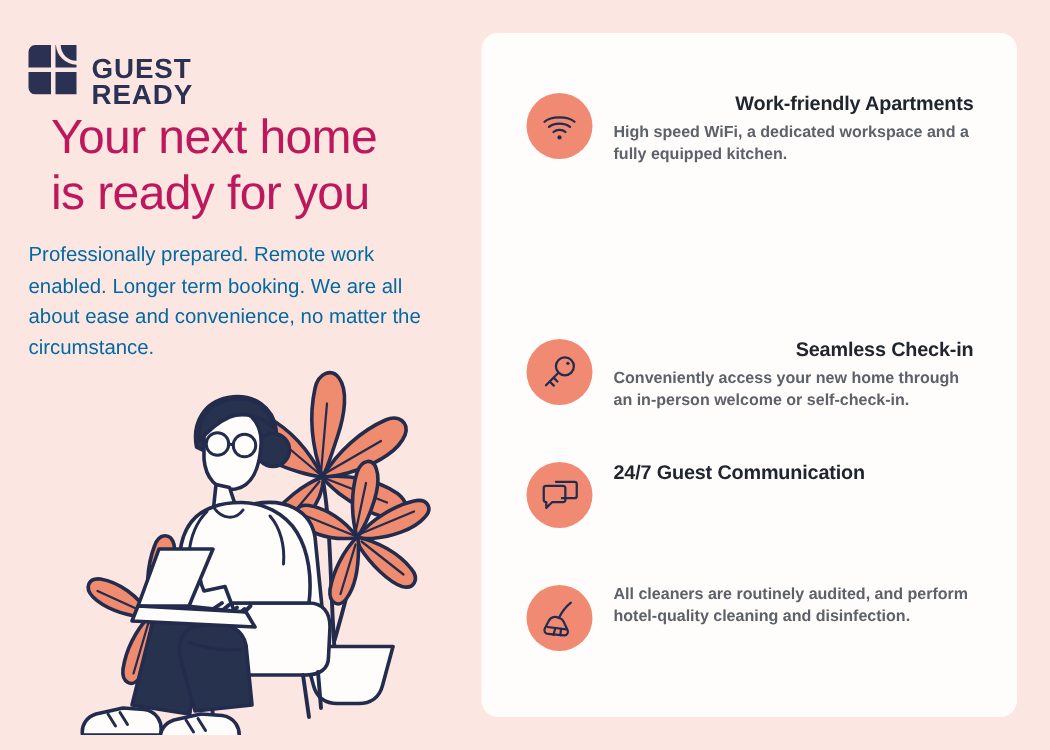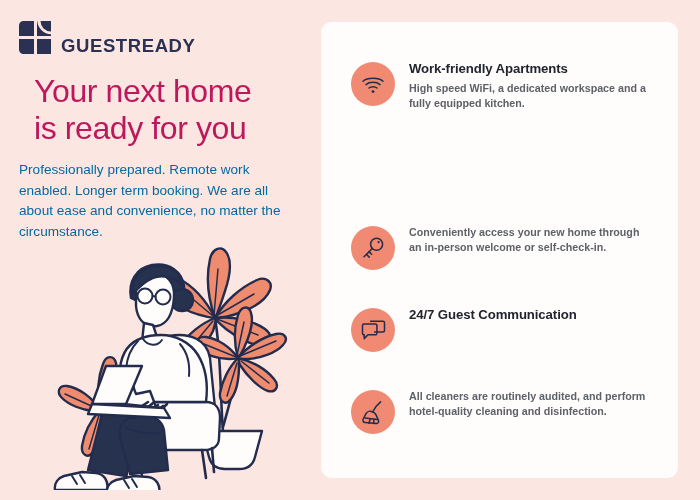--- a/index.html
+++ b/index.html
@@ -39,21 +39,21 @@
     top: 20px;
     display: flex;
     align-items: center;
     gap: 9px;
   }
 
   #logo-mark { display: block; }
 
   #logo-wordmark {
     display: flex;
-    flex-direction: row;
+    flex-direction: column;
     line-height: 0.92;
     margin-top: 17px;
   }
   #logo-wordmark span {
     font-family: "Liberation Sans", sans-serif;
     font-weight: bold;
     font-size: 18.5px;
     letter-spacing: 0.6px;
     color: #2b3152;
   }
@@ -127,20 +127,21 @@
   .feature-text { padding-top: 1px; }
 
   .feature-title {
     font-family: "Liberation Sans", sans-serif;
     font-weight: bold;
     font-size: 13.2px;
     letter-spacing: -0.1px;
     color: #20252e;
     line-height: 1.25;
     margin-bottom: 3px;
+    text-align: right;
   }
 
   .feature-desc {
     font-family: "Liberation Sans", sans-serif;
     font-weight: 700;
     font-size: 10.7px;
     line-height: 1.42;
     color: #5d6168;
     max-width: 240px;
   }
@@ -328,20 +329,21 @@
           <g fill="none" stroke="#232c4d" stroke-width="1.5" stroke-linejoin="round" stroke-linecap="round">
             <circle cx="15.6" cy="8.2" r="6"></circle>
             <path d="M11.3 12.5 L3 20.8"></path>
             <path d="M5.6 18.5 L8.2 21.1"></path>
             <path d="M8.2 15.9 L10.6 18.3"></path>
           </g>
           <circle cx="17.6" cy="6.2" r="1.1" fill="#232c4d"></circle>
         </svg>
       </div>
       <div class="feature-text">
+        <div class="feature-title">Seamless Check-in</div>
         <div class="feature-desc">Conveniently access your new home through an in-person welcome or self-check-in.</div>
       </div>
     </div>
 
     <div class="feature-item" style="top:284px;">
       <div class="feature-icon-circle">
         <svg width="25" height="23" viewBox="0 0 25 23">
           <g fill="none" stroke="#232c4d" stroke-width="1.5" stroke-linejoin="round" stroke-linecap="round">
             <path d="M9.6 2.2 H22 A1.5 1.5 0 0 1 23.5 3.7 V11.6 A1.5 1.5 0 0 1 22 13.1 H13.6"></path>
             <path d="M1.5 6.4 A1.5 1.5 0 0 1 3 4.9 H14.4 A1.5 1.5 0 0 1 15.9 6.4 V14.3 A1.5 1.5 0 0 1 14.4 15.8 H7 L3.2 19.6 V15.8 H3 A1.5 1.5 0 0 1 1.5 14.3 Z"></path>

